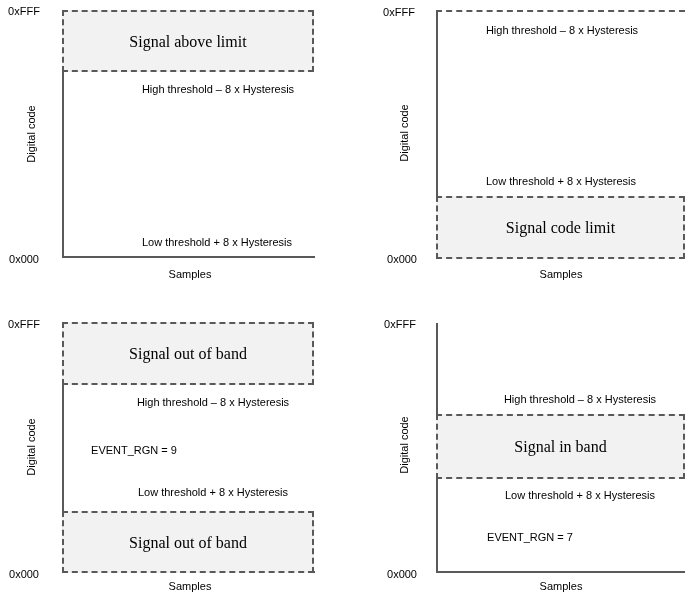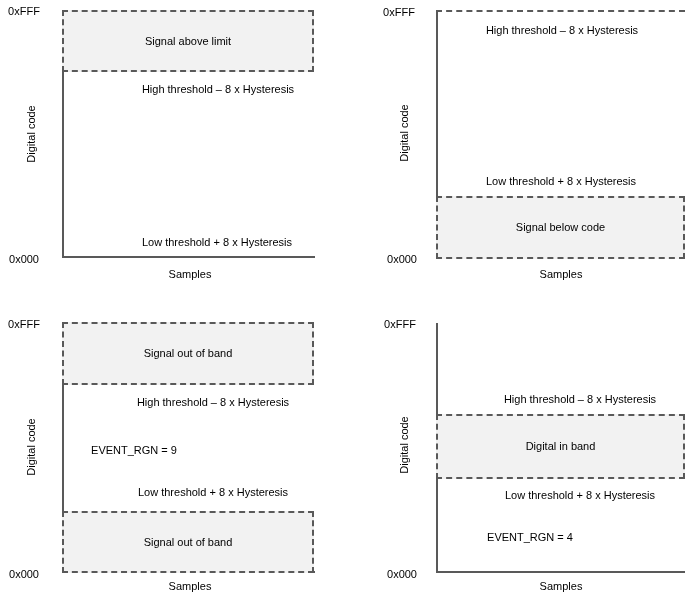--- a/index.html
+++ b/index.html
@@ -27,23 +27,24 @@
   }
   .region {
     position:absolute;
     box-sizing:border-box;
     background:var(--region-fill,#f2f2f2);
     border:2px dashed var(--dash,#595959);
     display:flex; align-items:center; justify-content:center;
     z-index:2;
   }
   .rlbl {
-    font-size:11px; line-height:13px;
+    font-size:16px; line-height:13px;
     color:var(--text,#000000);
     white-space:nowrap;
+    font-family:Liberation Serif, serif;
   }
   .dashline {
     position:absolute;
     height:0;
     border-top:2px dashed var(--dash,#595959);
     z-index:2;
   }
 </style>
 </head>
 <body>
@@ -61,21 +62,21 @@
     <span class="lbl rot" style="left:31px;top:134px">Digital code</span>
     <span class="lbl" style="left:218px;top:89px">High threshold – 8 x Hysteresis</span>
     <span class="lbl" style="left:217px;top:242px">Low threshold + 8 x Hysteresis</span>
     <span class="lbl" style="left:190px;top:274px">Samples</span>
   </div>
 
   <div>
     <div class="ax" style="left:436px;top:11px;width:2px;height:247px"></div>
     <div class="dashline" style="left:436px;top:10px;width:249px"></div>
     <div class="region" style="left:436px;top:196px;width:249px;height:63px">
-      <span class="rlbl">Signal below code</span>
+      <span class="rlbl">Signal code limit</span>
     </div>
     <span class="lbl" style="left:399px;top:12px">0xFFF</span>
     <span class="lbl" style="left:402px;top:259px">0x000</span>
     <span class="lbl rot" style="left:404px;top:133px">Digital code</span>
     <span class="lbl" style="left:562px;top:30px">High threshold – 8 x Hysteresis</span>
     <span class="lbl" style="left:561px;top:181px">Low threshold + 8 x Hysteresis</span>
     <span class="lbl" style="left:561px;top:274px">Samples</span>
   </div>
 
   <div>
@@ -93,24 +94,24 @@
     <span class="lbl" style="left:213px;top:402px">High threshold – 8 x Hysteresis</span>
     <span class="lbl" style="left:134px;top:450px">EVENT_RGN = 9</span>
     <span class="lbl" style="left:213px;top:492px">Low threshold + 8 x Hysteresis</span>
     <span class="lbl" style="left:190px;top:586px">Samples</span>
   </div>
 
   <div>
     <div class="ax" style="left:436px;top:323px;width:2px;height:250px"></div>
     <div class="ax" style="left:436px;top:571px;width:249px;height:2px"></div>
     <div class="region" style="left:436px;top:414px;width:249px;height:65px">
-      <span class="rlbl">Digital in band</span>
+      <span class="rlbl">Signal in band</span>
     </div>
     <span class="lbl" style="left:400px;top:324px">0xFFF</span>
     <span class="lbl" style="left:402px;top:574px">0x000</span>
     <span class="lbl rot" style="left:404px;top:445px">Digital code</span>
     <span class="lbl" style="left:580px;top:399px">High threshold – 8 x Hysteresis</span>
     <span class="lbl" style="left:580px;top:495px">Low threshold + 8 x Hysteresis</span>
-    <span class="lbl" style="left:530px;top:537px">EVENT_RGN = 4</span>
+    <span class="lbl" style="left:530px;top:537px">EVENT_RGN = 7</span>
     <span class="lbl" style="left:561px;top:586px">Samples</span>
   </div>
 
 </div>
 
 </body></html>

